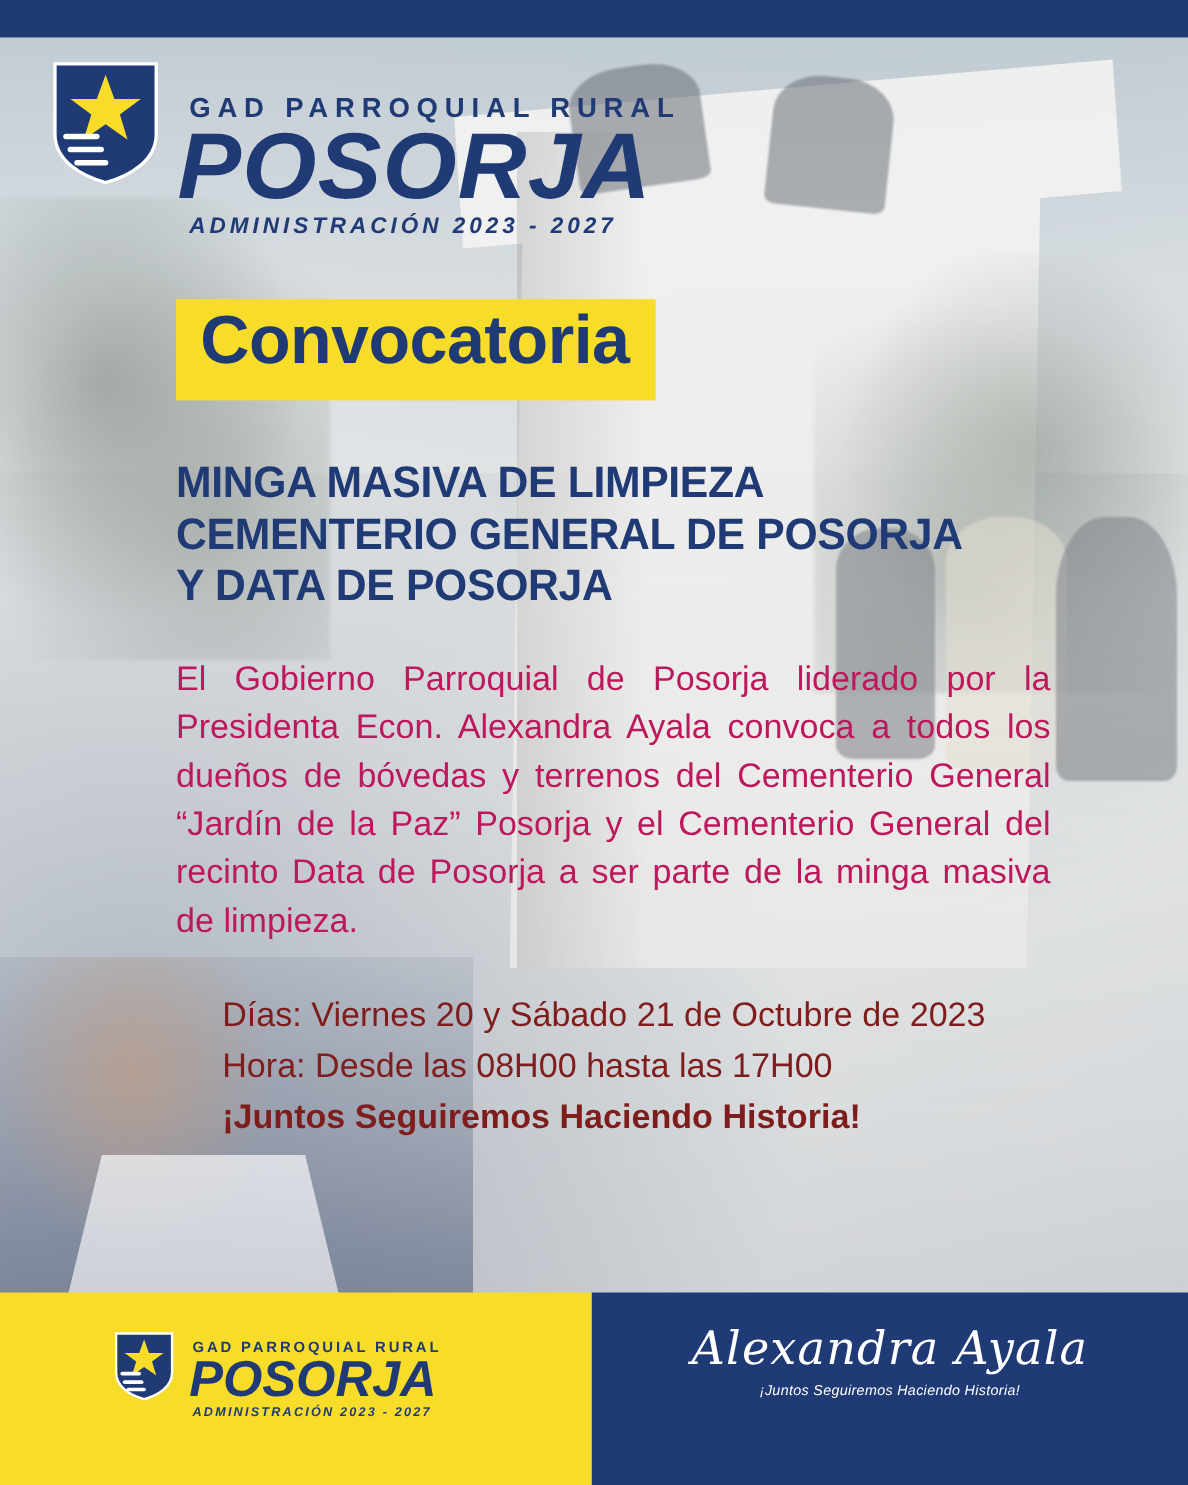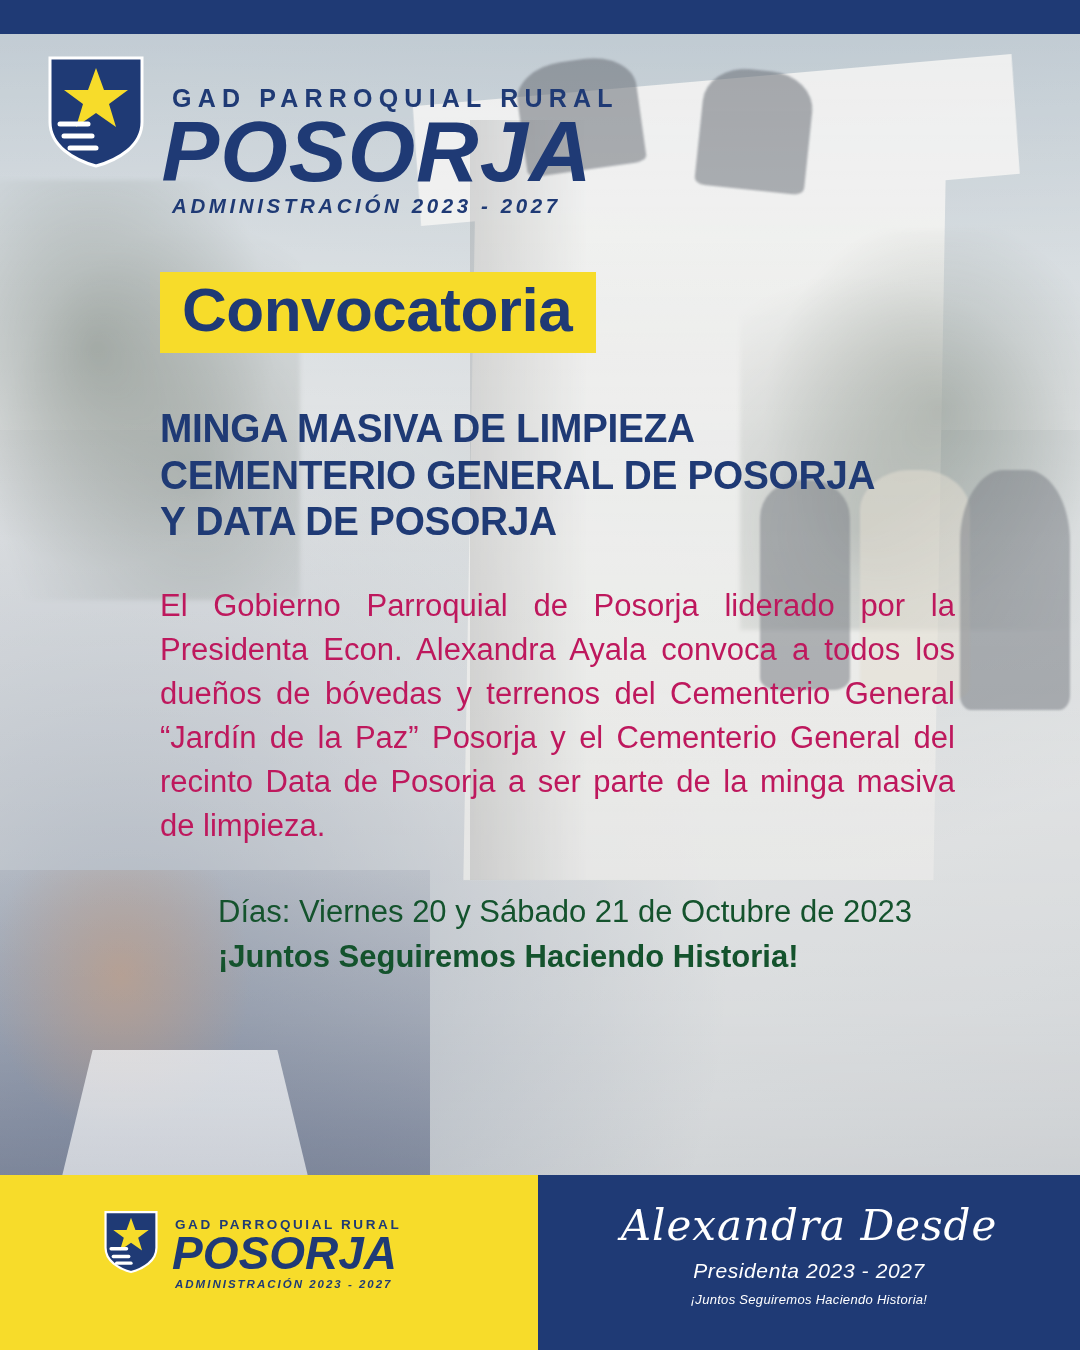--- a/index.html
+++ b/index.html
@@ -154,21 +154,21 @@
   
   .content { position: absolute; left: 160px; top: 272px; width: 800px; }
 
   .convocatoria {
     display: inline-block;
     background: #f7dc2a;
     color: #1f3a75;
     font-size: 62px;
     font-weight: 800;
     letter-spacing: -0.5px;
-    padding: 6px 24px 12px 22px;
+    padding: 6px 24px 23px 22px;
     line-height: 1.02;
   }
 
   .subject {
     margin-top: 52px;
     color: #1f3a75;
     font-size: 40px;
     font-weight: 800;
     line-height: 1.16;
     letter-spacing: -0.3px;
@@ -188,22 +188,22 @@
   }
   .esperamos {
     margin-top: 34px;
     color: #1f3a75;
     font-size: 31px;
     font-weight: 400;
   }
 
   .details {
     margin-top: 40px;
-    margin-left: 58px;
-    color: #14532d;
+    margin-left: 42px;
+    color: #7f1d1d;
   }
   .details .line {
     font-size: 31px;
     line-height: 1.5;
     font-weight: 400;
   }
   .details .slogan {
     font-size: 31px;
     font-weight: 800;
     margin-top: 4px;
@@ -313,20 +313,21 @@
       <div>MINGA MASIVA DE LIMPIEZA</div>
       <div>CEMENTERIO GENERAL DE POSORJA</div>
       <div>Y DATA DE POSORJA</div>
     </div>
 
     <div class="paragraph">El Gobierno Parroquial de Posorja liderado por la Presidenta Econ. Alexandra Ayala convoca a todos los dueños de bóvedas y terrenos del Cementerio General “Jardín de la Paz” Posorja y el Cementerio General del recinto Data de Posorja a ser parte de la minga masiva de limpieza.</div>
 
 
     <div class="details">
       <div class="line">Días: Viernes 20 y Sábado 21 de Octubre de 2023</div>
+      <div class="line">Hora: Desde las 08H00 hasta las 17H00</div>
       <div class="slogan">¡Juntos Seguiremos Haciendo Historia!</div>
     </div>
   </div>
 
   <div class="footer">
     <div class="footer-left">
       <div class="footer-logo">
         <div class="shield-sm">
           <svg width="62" height="68" viewBox="0 0 112 120" aria-hidden="true">
             <path d="M10 8 H102 V72 C102 96 78 110 56 116 C34 110 10 96 10 72 Z" fill="#1f3a75"></path>
@@ -342,20 +343,19 @@
         <div>
           <div class="f-kicker">GAD PARROQUIAL RURAL</div>
           <div class="f-main">POSORJA</div>
           <div class="f-sub">ADMINISTRACIÓN 2023 - 2027</div>
         </div>
       </div>
     </div>
 
     <div class="footer-right">
       <div class="signature">
-        <div class="sig-name">Alexandra Desde</div>
-        <div class="sig-role">Presidenta 2023 - 2027</div>
+        <div class="sig-name">Alexandra Ayala</div>
         <div class="sig-slogan">¡Juntos Seguiremos Haciendo Historia!</div>
       </div>
     </div>
   </div>
 
 </div>
 
 </body></html>

